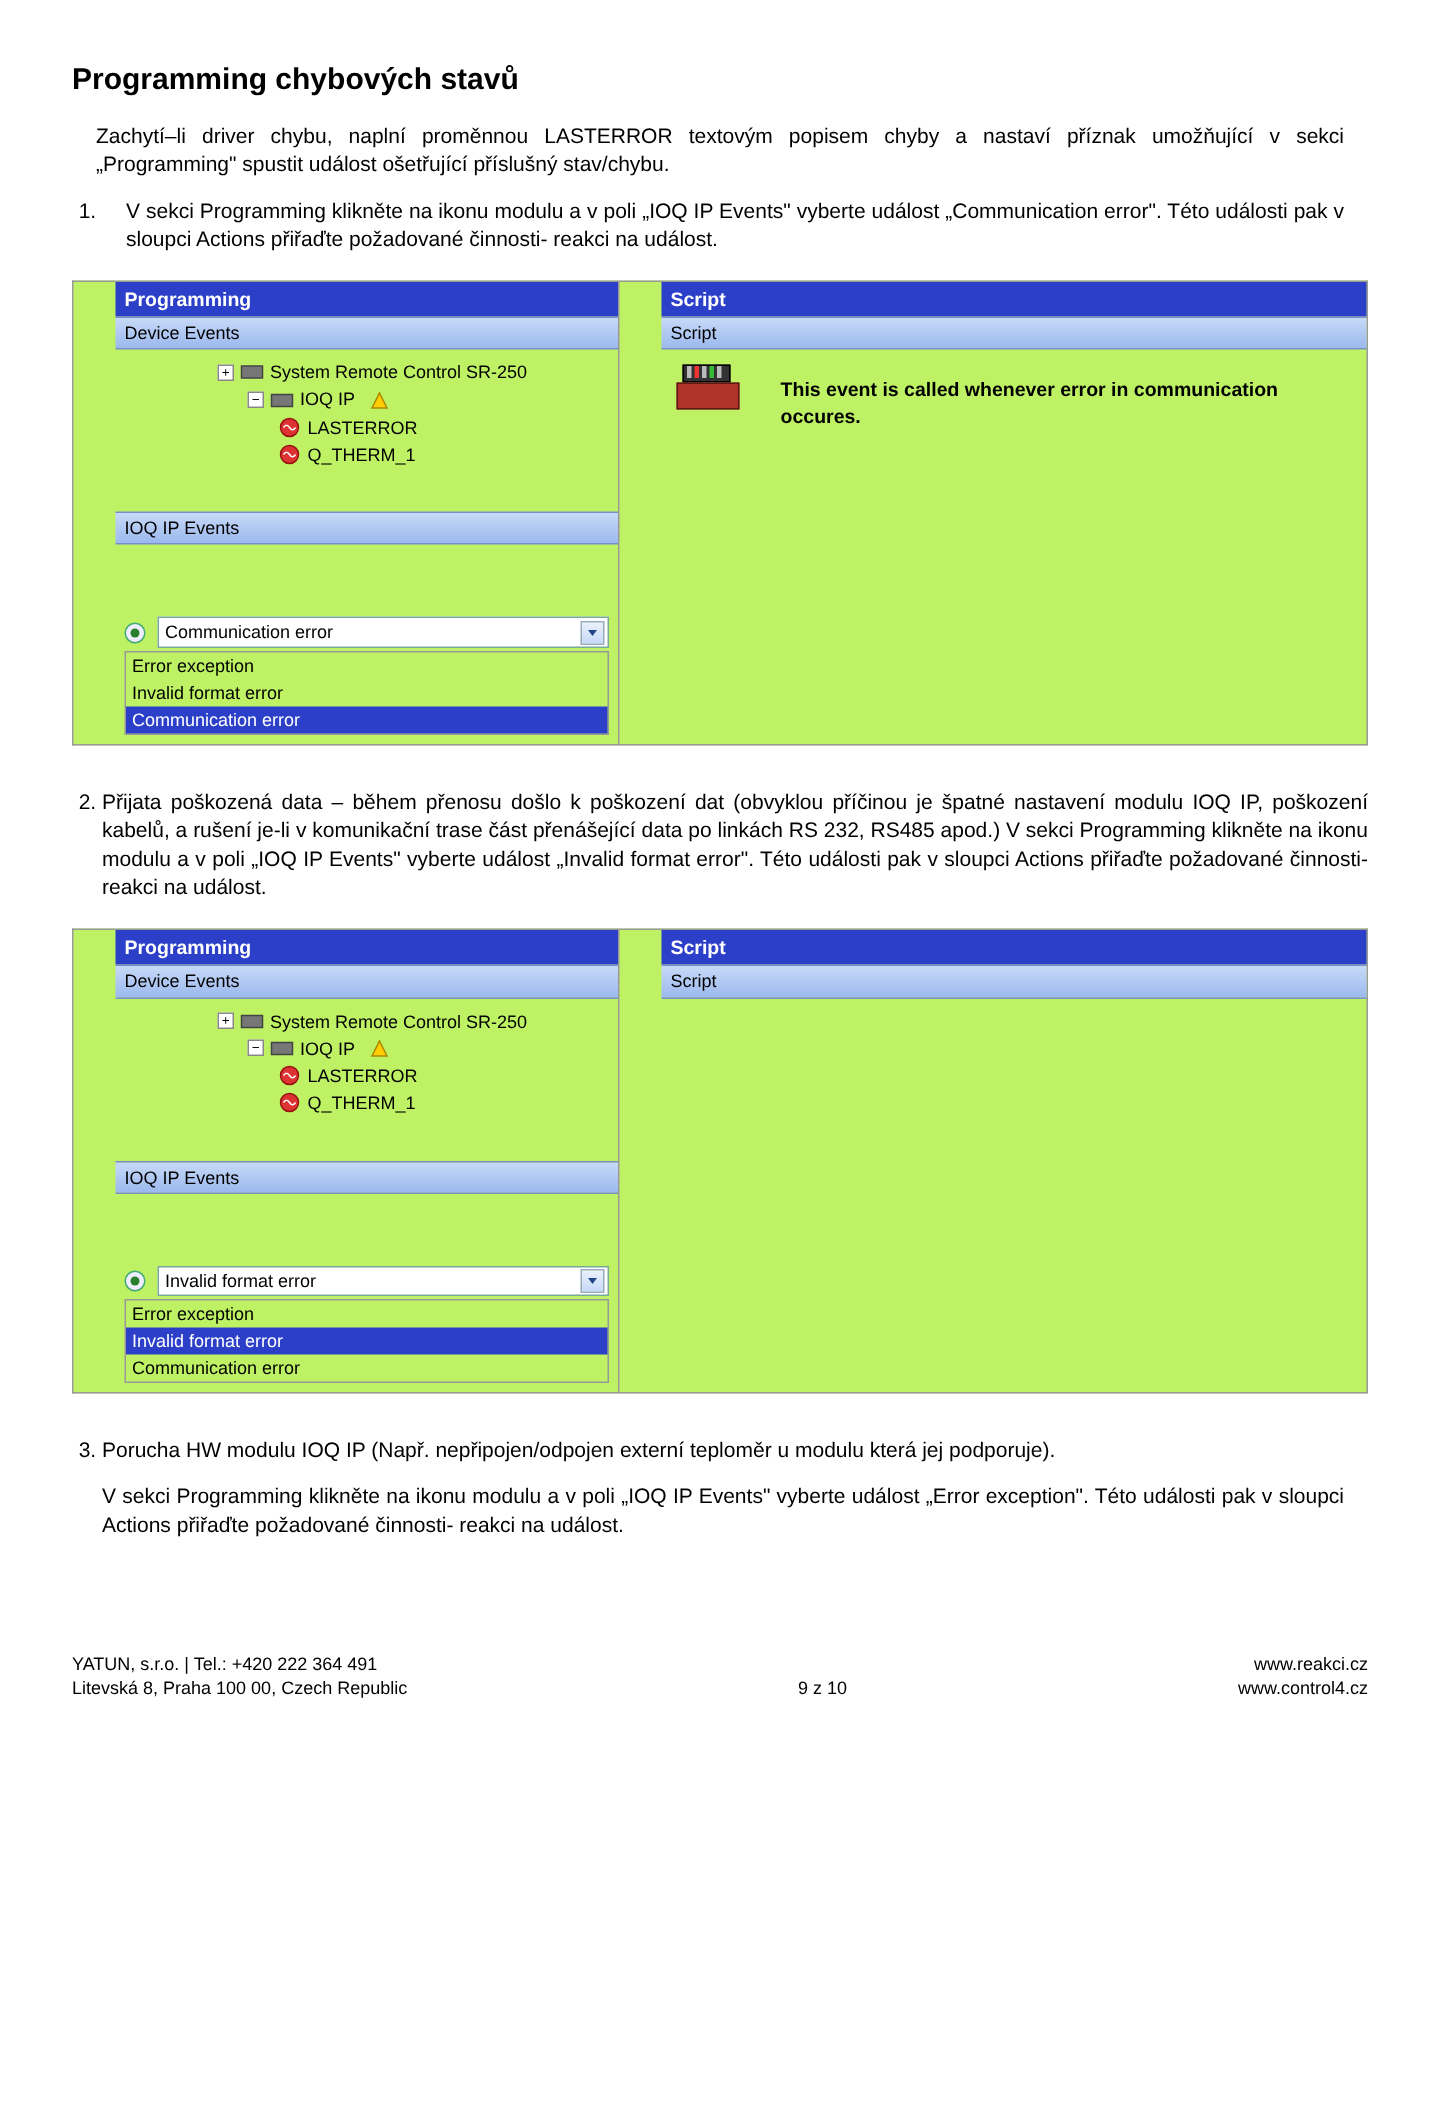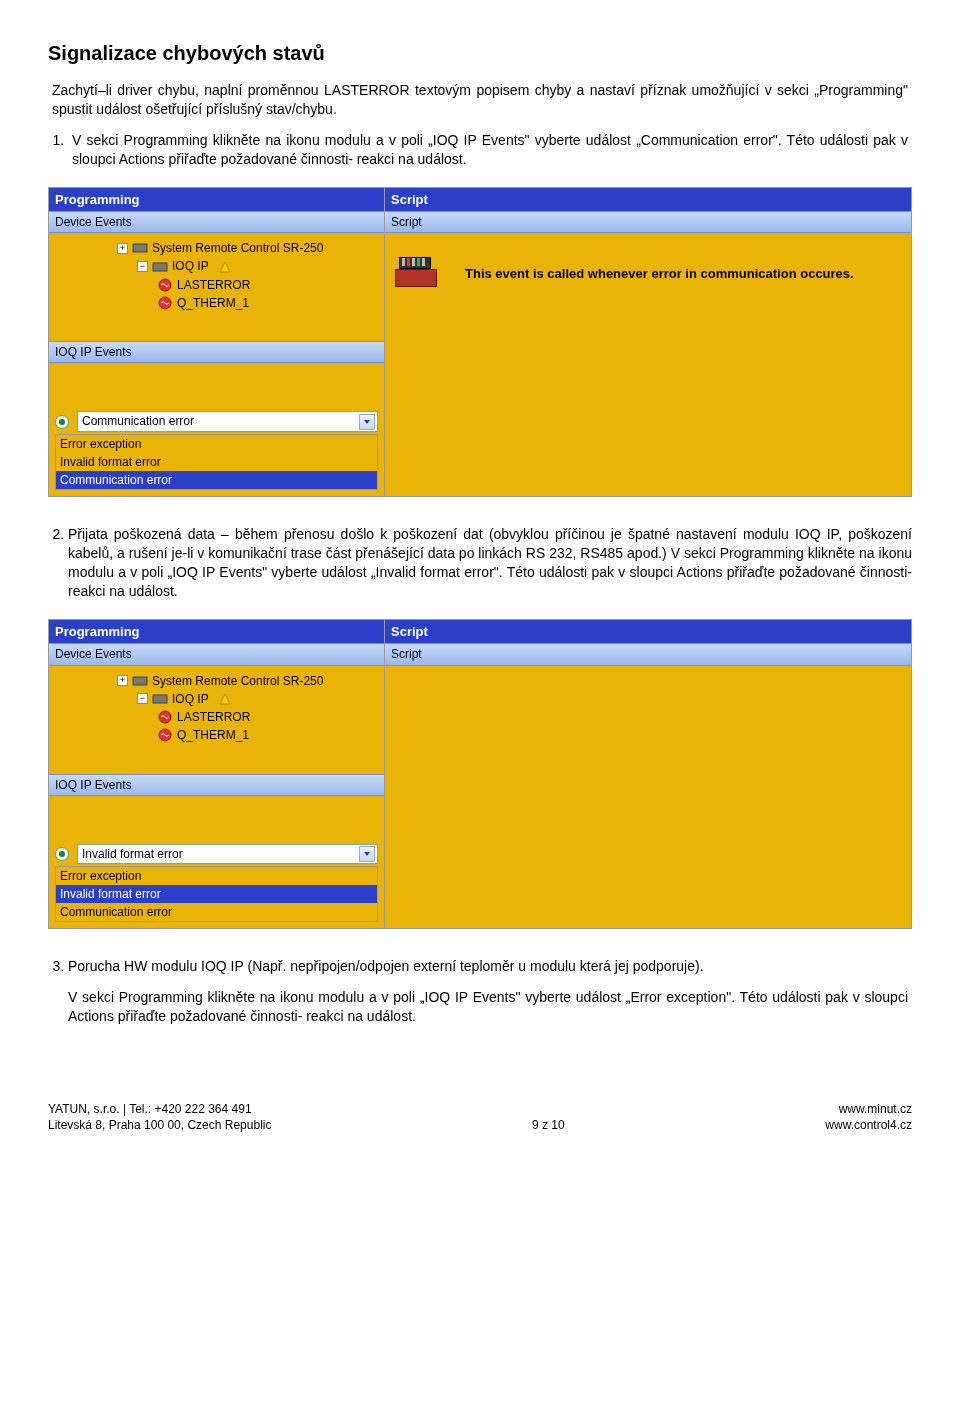--- a/index.html
+++ b/index.html
@@ -10,34 +10,35 @@
     padding: 40px 48px 20px 48px;
     width: 960px;
     box-sizing: border-box;
     line-height: 1.35;
   }
   h1 {
     font-size: 20px;
     font-weight: bold;
     margin: 0 0 14px 0;
   }
-  p { margin: 10px 4px; text-align: justify; }
+  p { margin: 10px 16px; text-align: justify; }
   ol { margin: 12px 0 12px 20px; padding: 0; }
   ol li { margin-bottom: 8px; text-align: justify; }
 
   .panel-pair {
     display: flex;
     gap: 0;
     margin: 18px 0 28px 0;
     border: none;
   }
   .panel {
     border: 1px solid #999;
-    background: #eab308;
+    background: #bef264;
     font-size: 12px;
+    padding-left: 28px;
   }
   .panel.left { width: 335px; border-right: none; }
   .panel.right { flex: 1; }
 
   .panel-title {
     background: #2b3fc9;
     color: #fff;
     font-weight: bold;
     padding: 3px 6px;
     font-size: 13px;
@@ -112,21 +113,20 @@
     border: 1px solid #999; margin-top: 0; font-size: 12px;
   }
   .listbox div { padding: 1px 4px; }
   .listbox .sel { background: #2b3fc9; color: #fff; }
 
   .script-body {
     padding: 10px 8px 40px 10px;
     display: flex;
     gap: 30px;
     align-items: flex-start;
-    margin-top: 14px;
   }
   .script-text { font-weight: bold; font-size: 13px; padding-top: 8px; }
 
   .device-glyph {
     width: 40px; height: 30px; position: relative;
     display: inline-block;
   }
   .device-glyph .top {
     position: absolute; top: 0; left: 4px; width: 30px; height: 10px;
     background: #333; border: 1px solid #000;
@@ -149,21 +149,21 @@
     justify-content: space-between;
     font-size: 12px;
     margin-top: 75px;
   }
   .footer .mid { text-align: center; }
   .footer .right { text-align: right; }
 </style>
 </head>
 <body>
 
-<h1>Signalizace chybových stavů</h1>
+<h1>Programming chybových stavů</h1>
 
 <p>Zachytí–li driver chybu, naplní proměnnou LASTERROR textovým popisem chyby a nastaví příznak umožňující v sekci „Programming" spustit událost ošetřující příslušný stav/chybu.</p>
 
 <ol>
   <li>
     <p>V sekci Programming klikněte na ikonu modulu a v poli „IOQ IP Events" vyberte událost „Communication error". Této události pak v sloupci Actions přiřaďte požadované činnosti- reakci na událost.</p>
   </li>
 </ol>
 
 <div class="panel-pair">
@@ -338,16 +338,16 @@
 <div class="footer">
   <div class="left">
     <div>YATUN, s.r.o. | Tel.: +420 222 364 491</div>
     <div>Litevská 8, Praha 100 00, Czech Republic</div>
   </div>
   <div class="mid">
     <div>&nbsp;</div>
     <div>9 z 10</div>
   </div>
   <div class="right">
-    <div>www.minut.cz</div>
+    <div>www.reakci.cz</div>
     <div>www.control4.cz</div>
   </div>
 </div>
 
 </body></html>

